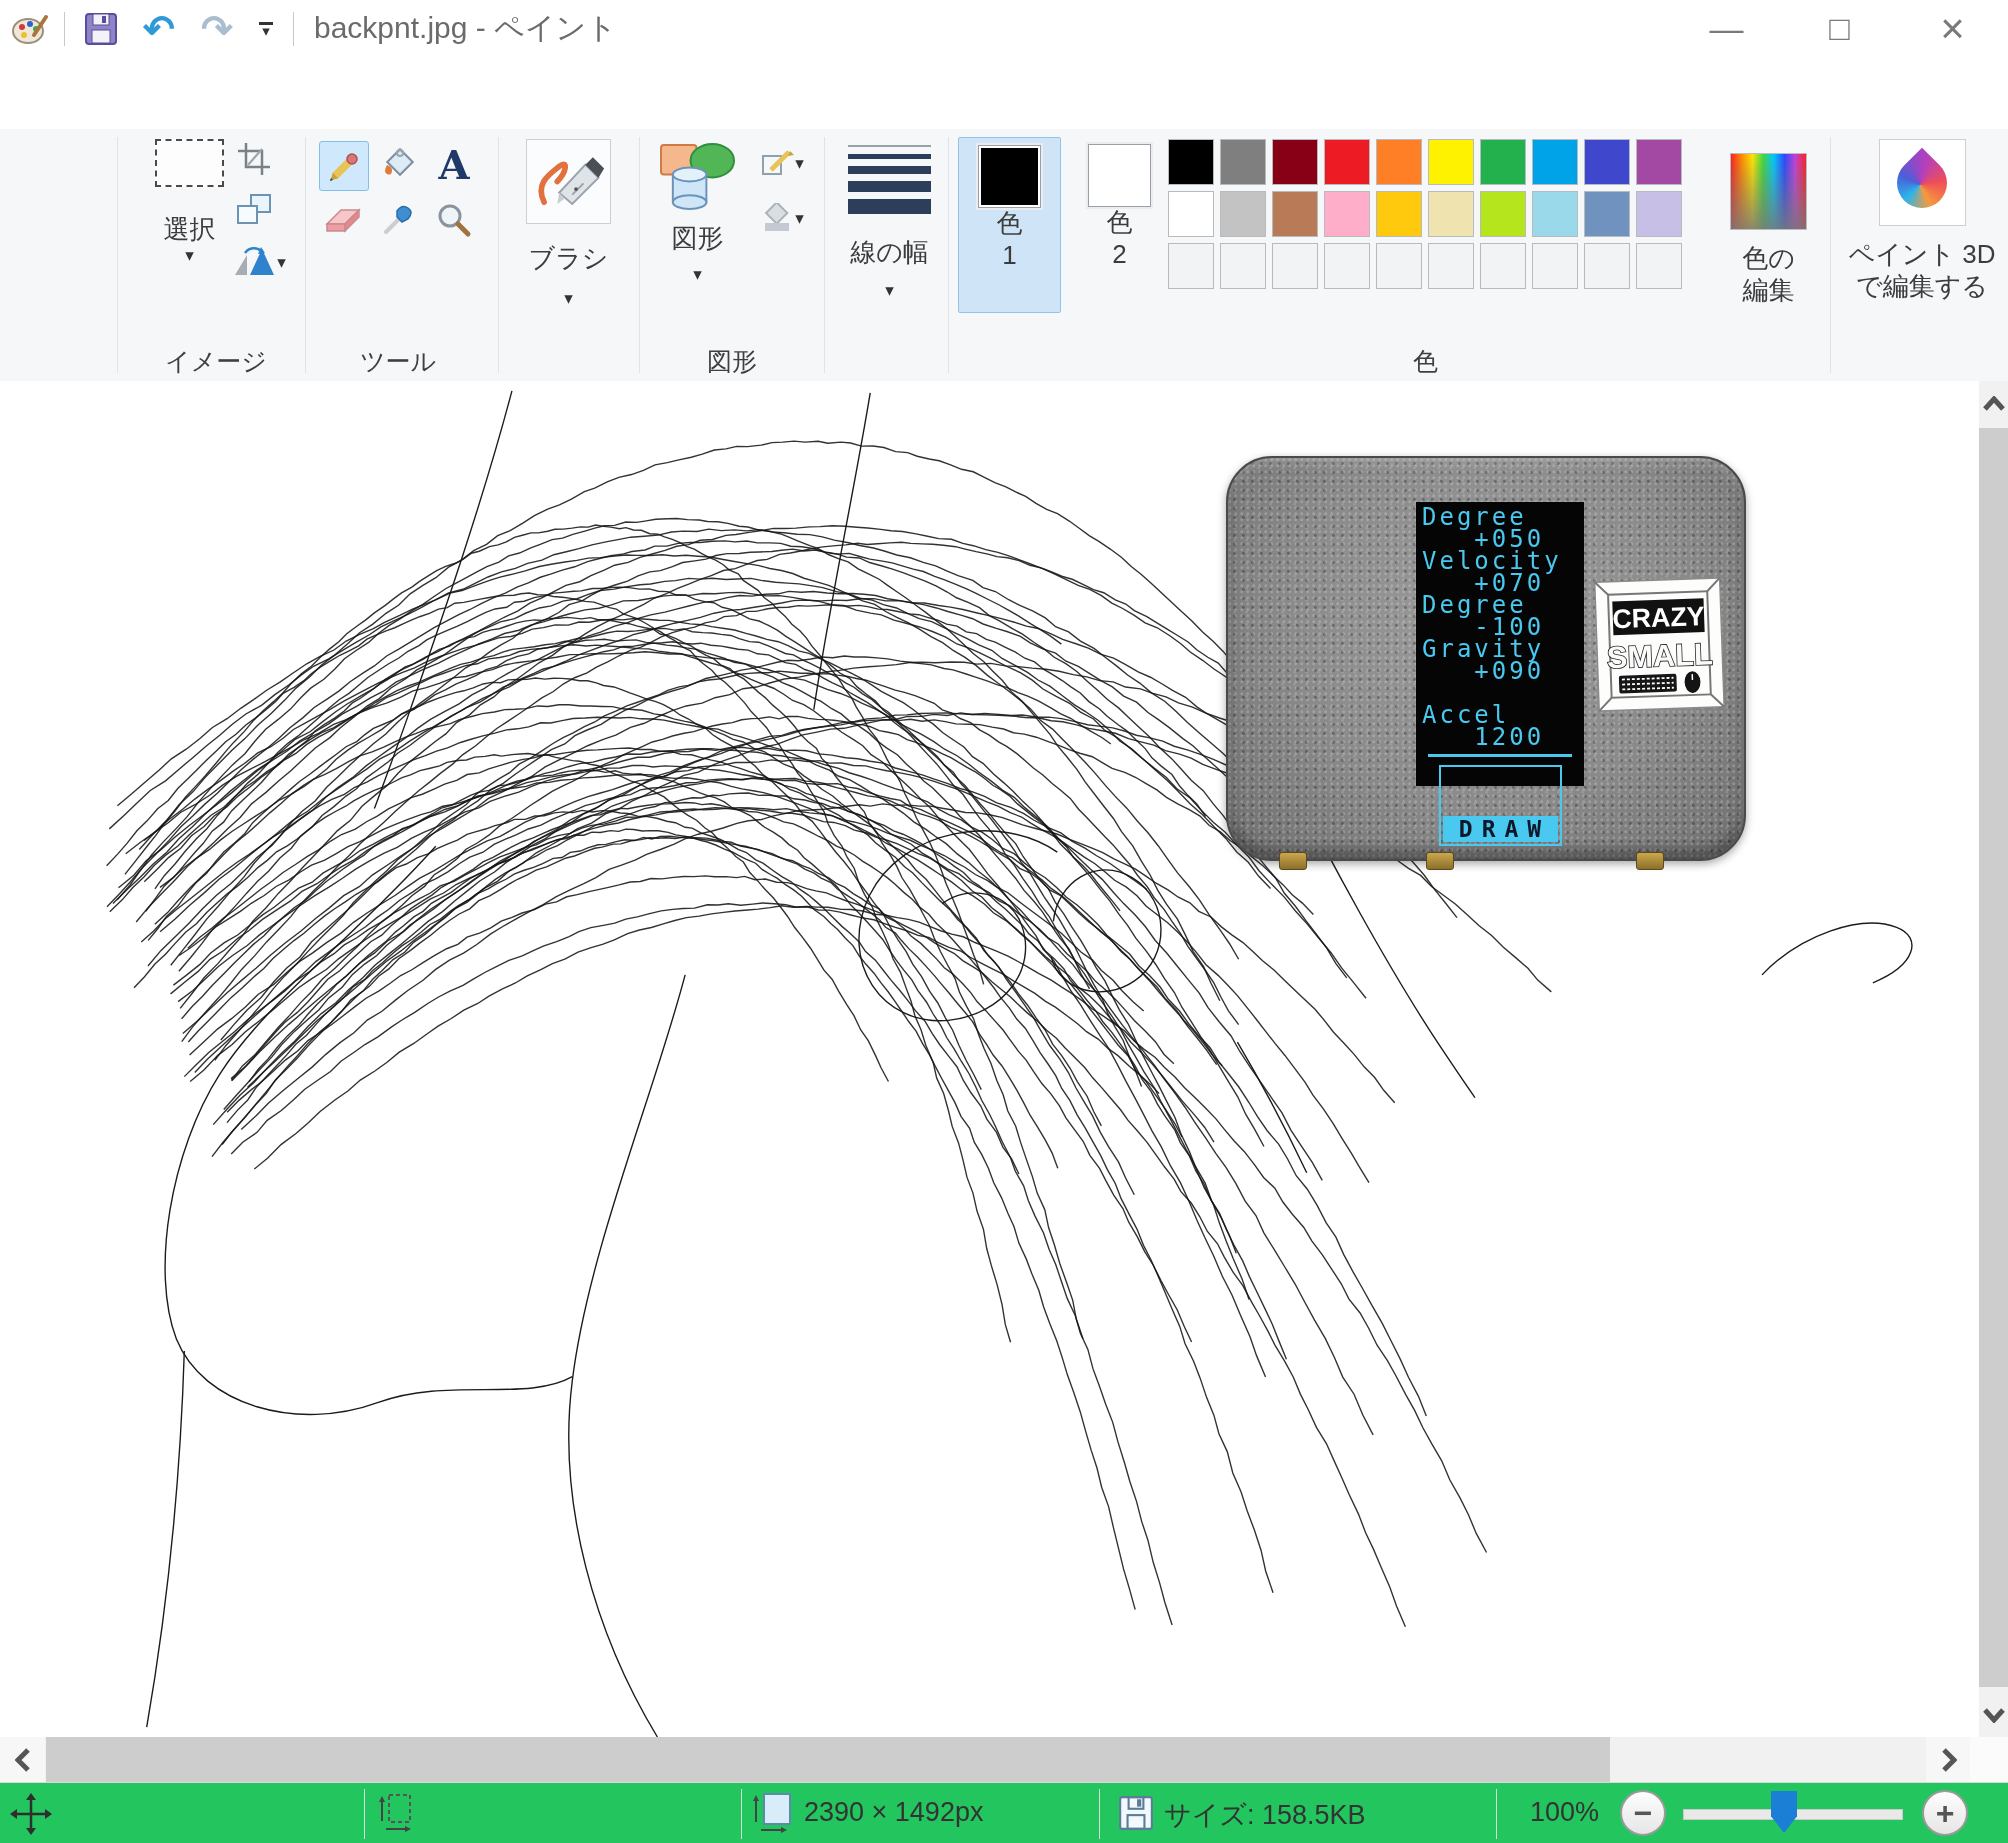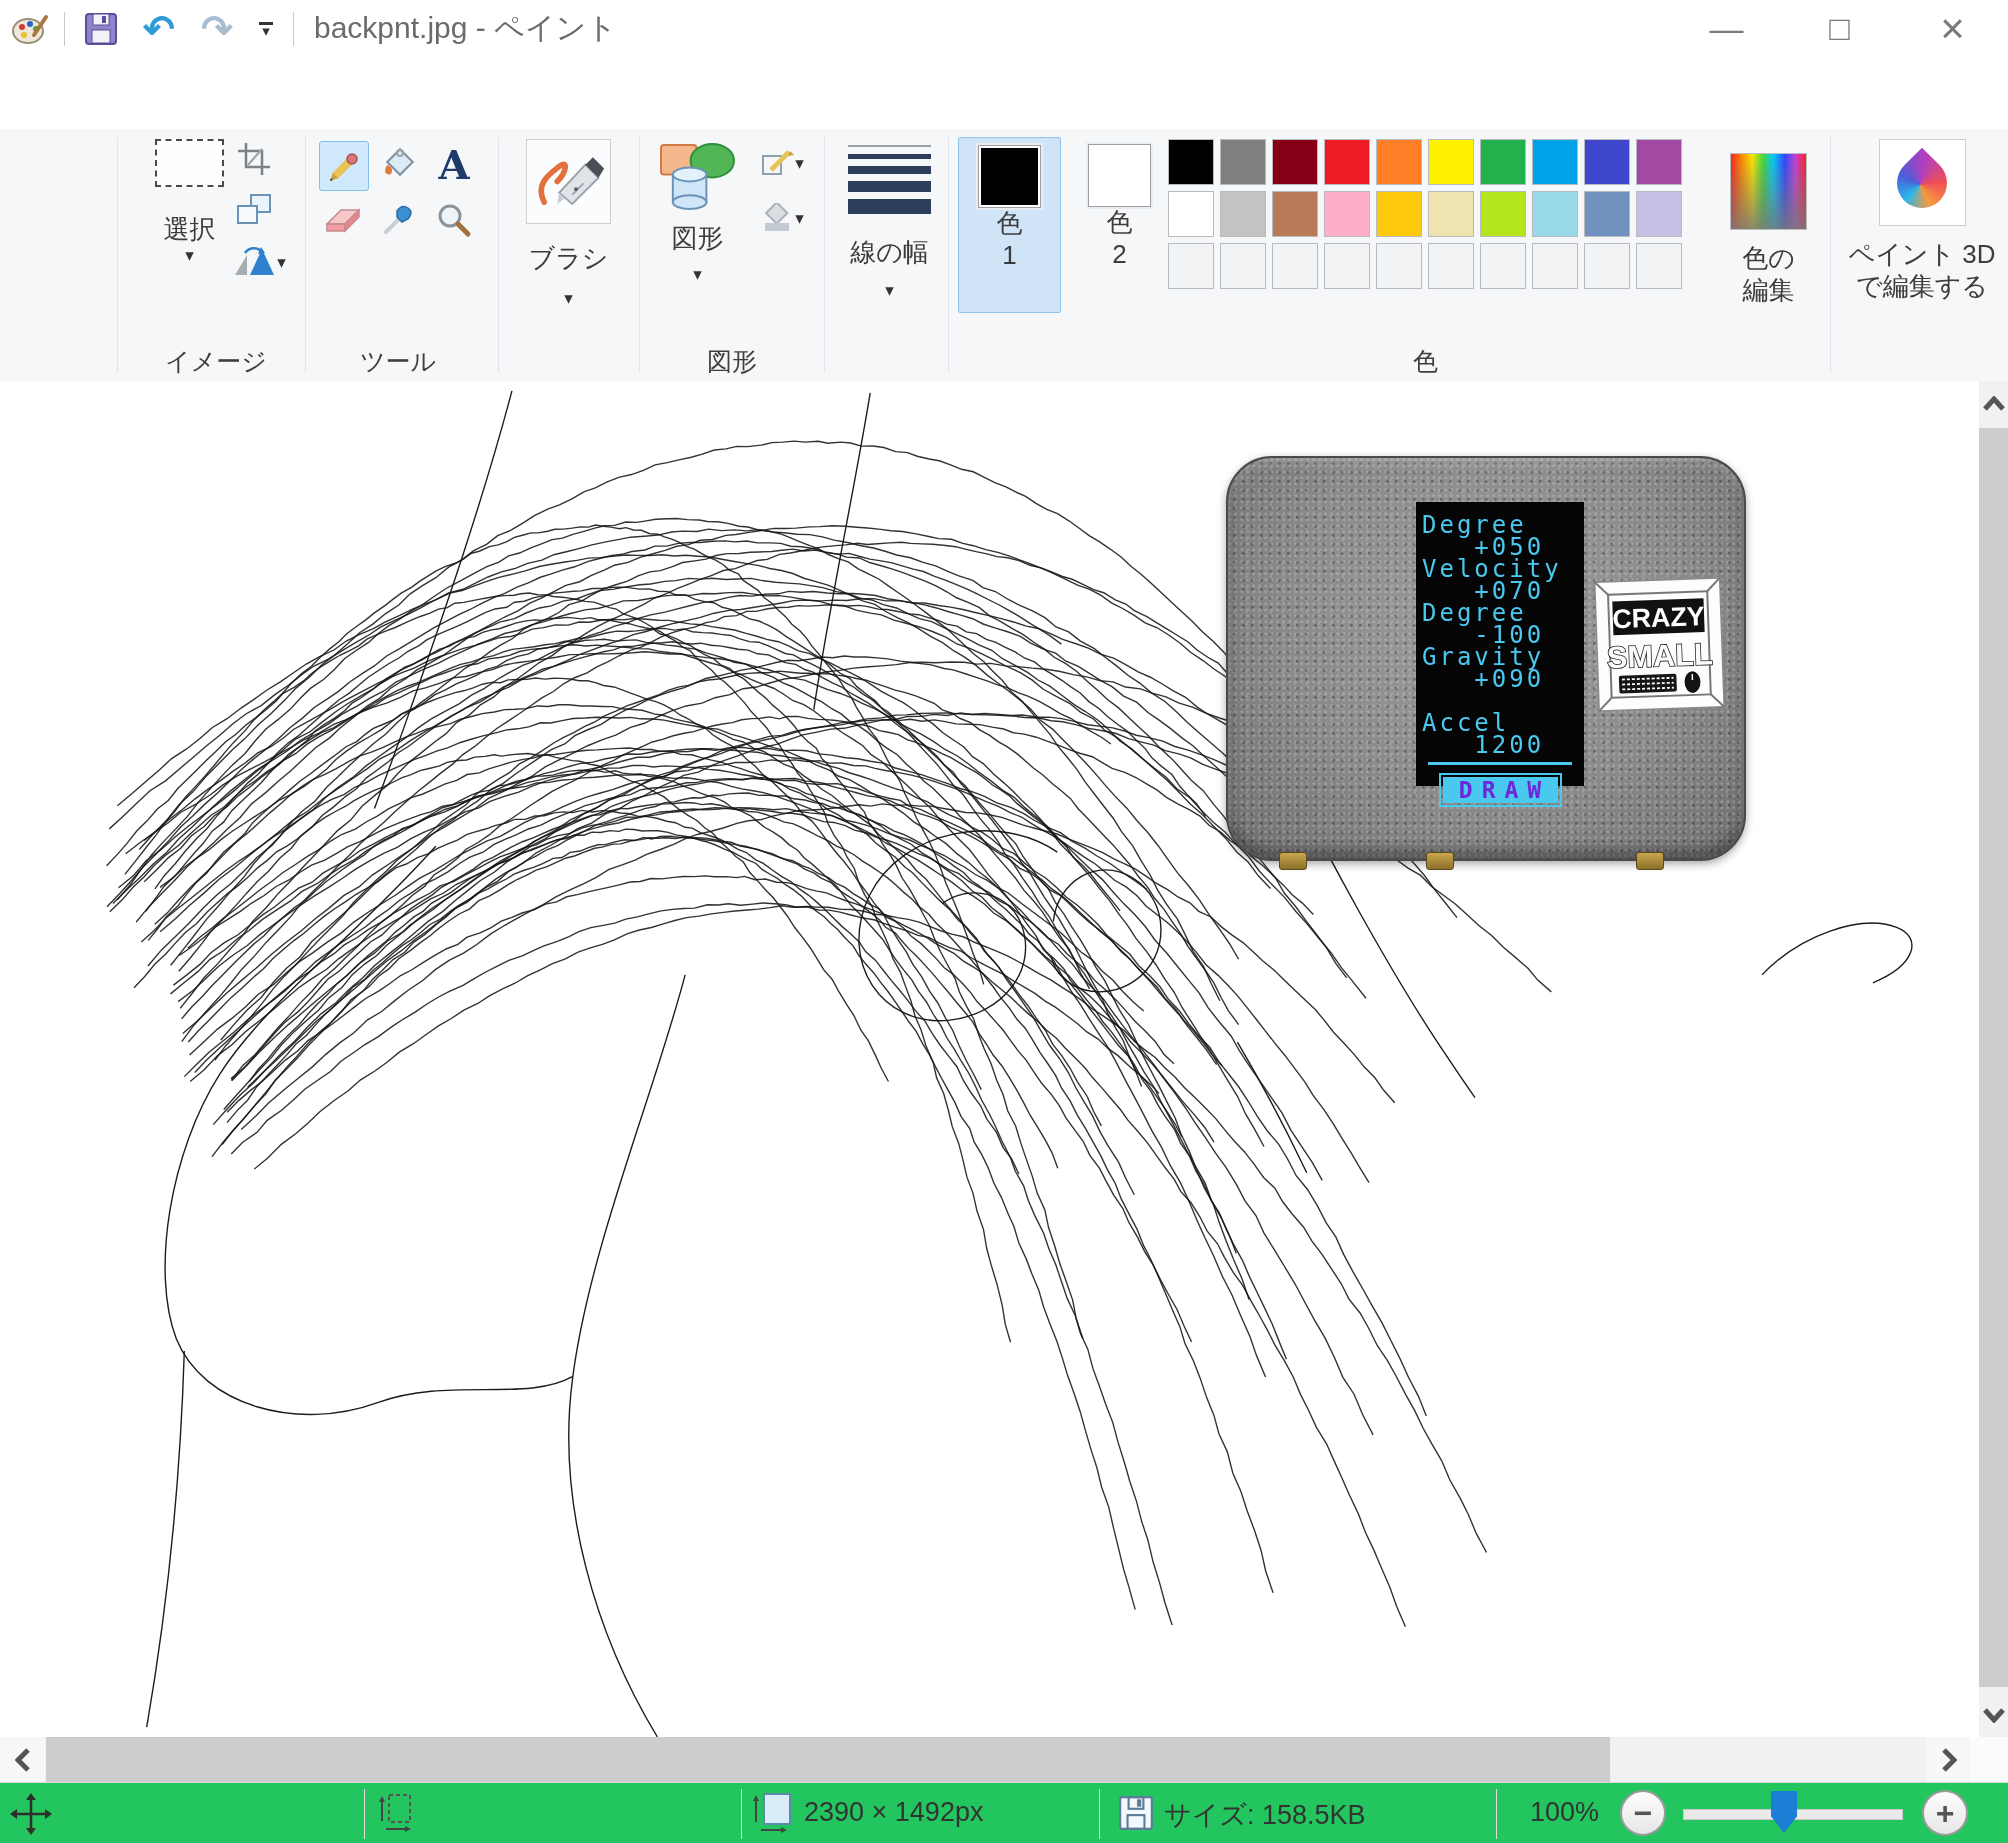--- a/index.html
+++ b/index.html
@@ -75,26 +75,26 @@
      background-color:#8f8f8f;
      background-image:
        radial-gradient(circle at 30% 30%, rgba(255,255,255,.20) 0 1.2px, transparent 1.8px),
        radial-gradient(circle at 70% 60%, rgba(0,0,0,.25) 0 1.2px, transparent 1.8px),
        radial-gradient(circle at 55% 85%, rgba(255,255,255,.14) 0 1px, transparent 1.5px),
        radial-gradient(ellipse at 50% 40%, #9c9c9c 0%, #8a8a8a 55%, #6e6e6e 100%);
      background-size:6px 6px, 9px 9px, 12px 12px, 100% 100%;
      border:2px solid #4a4a4a;
      box-shadow:inset 0 4px 10px rgba(255,255,255,.25), inset 0 -8px 14px rgba(0,0,0,.4), 0 3px 8px rgba(0,0,0,.35);}
   .lcd{position:absolute;left:188px;top:44px;width:168px;height:284px;background:#050505;
-     font-family:"DejaVu Sans Mono",monospace;color:#4ac9f0;padding:12px 6px;box-sizing:border-box;}
+     font-family:"DejaVu Sans Mono",monospace;color:#4ac9f0;padding:4px 6px;box-sizing:border-box;}
   .lcd-line{font-size:24px;line-height:22px;letter-spacing:3px;white-space:pre;}
   .lcd-hr{border-top:3px solid #4ac9f0;width:92%;margin:6px auto 8px;}
   .lcd-draw{width:115px;margin:0 auto;border:2px solid #4ac9f0;padding:2px;}
-  .lcd-draw-inner{background:#4ac9f0;color:#6d28d9;text-align:center;font-weight:bold;
-     font-family:"DejaVu Sans Mono",monospace;font-size:23px;letter-spacing:9px;padding-left:9px;}
+  .lcd-draw-inner{background:#4ac9f0;color:#0f172a;text-align:center;font-weight:bold;
+     font-family:"DejaVu Sans Mono",monospace;font-size:23px;letter-spacing:9px;padding-left:9px;margin-top:47px;}
   .sticker{position:absolute;left:368px;top:121px;transform:rotate(-2deg);}
   .connector{position:absolute;top:394px;width:26px;height:16px;background:linear-gradient(#caa84e,#8c6f2a);
      border:1px solid #5d4a1c;border-radius:3px;}
 
   
   .vscroll{position:absolute;left:1979px;top:381px;width:30px;height:1356px;background:#f1f1f1;}
   .vthumb{position:absolute;left:0;top:47px;width:30px;height:1259px;background:#cdcdcd;}
   .sbtn{position:absolute;display:flex;align-items:center;justify-content:center;background:#f1f1f1;}
   .hscroll{position:absolute;left:0;top:1737px;width:2009px;height:45px;background:#f1f1f1;}
   .hthumb{position:absolute;left:46px;top:0;width:1564px;height:45px;background:#cdcdcd;}

